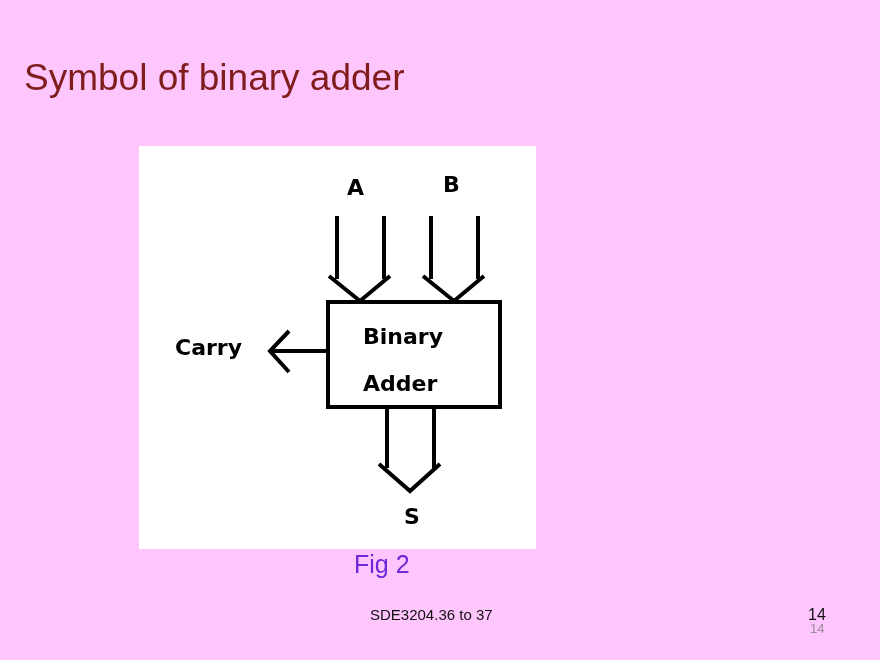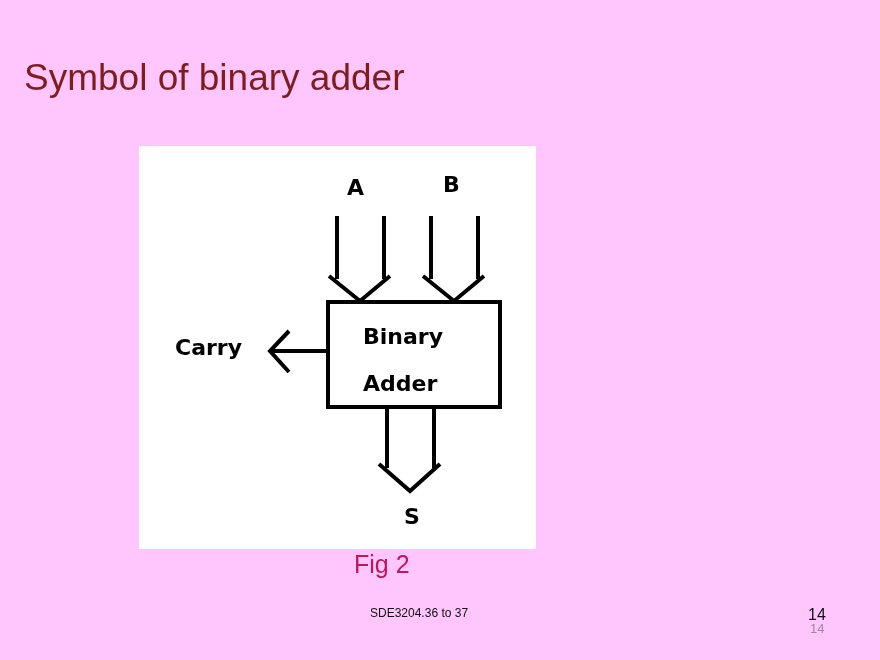--- a/index.html
+++ b/index.html
@@ -22,25 +22,25 @@
     }
     .figure svg { position: absolute; left: 0; top: 0; }
     .lbl {
       position: absolute;
       font-family: "DejaVu Sans", sans-serif;
       font-weight: bold;
       color: #000;
     }
     .caption {
       position: absolute; left: 354px; top: 550px;
-      font-size: 25px; color: #be185d;
+      font-size: 25px; color: #6d28d9;
     }
     .footer {
       position: absolute; left: 370px; top: 606px;
-      font-size: 12px; color: #111;
+      font-size: 15px; color: #111;
     }
     .pagenum {
       position: absolute; left: 808px; top: 606px;
       font-size: 16px; color: #111;
     }
     .pagenum2 {
       position: absolute; left: 810px; top: 621px;
       font-size: 13px; color: #9a8a9a;
     }
   </style>

